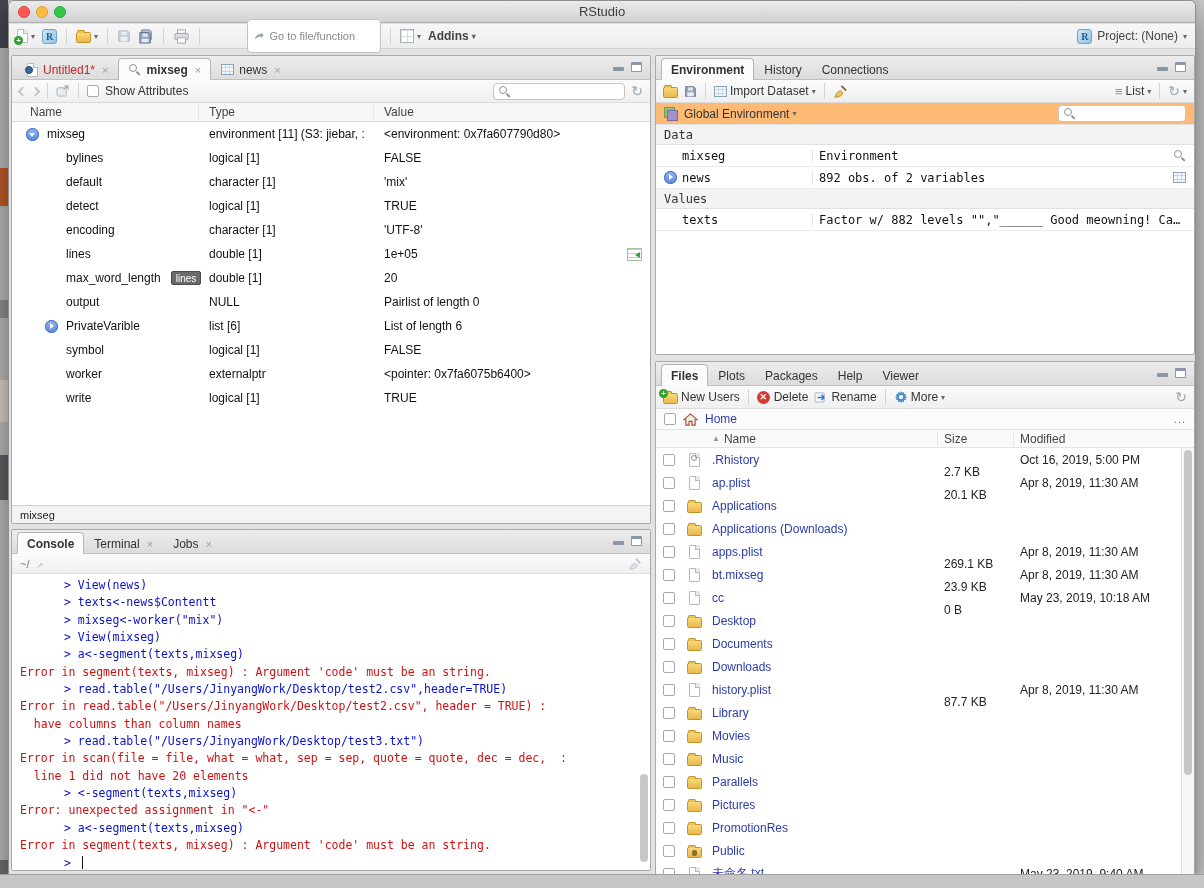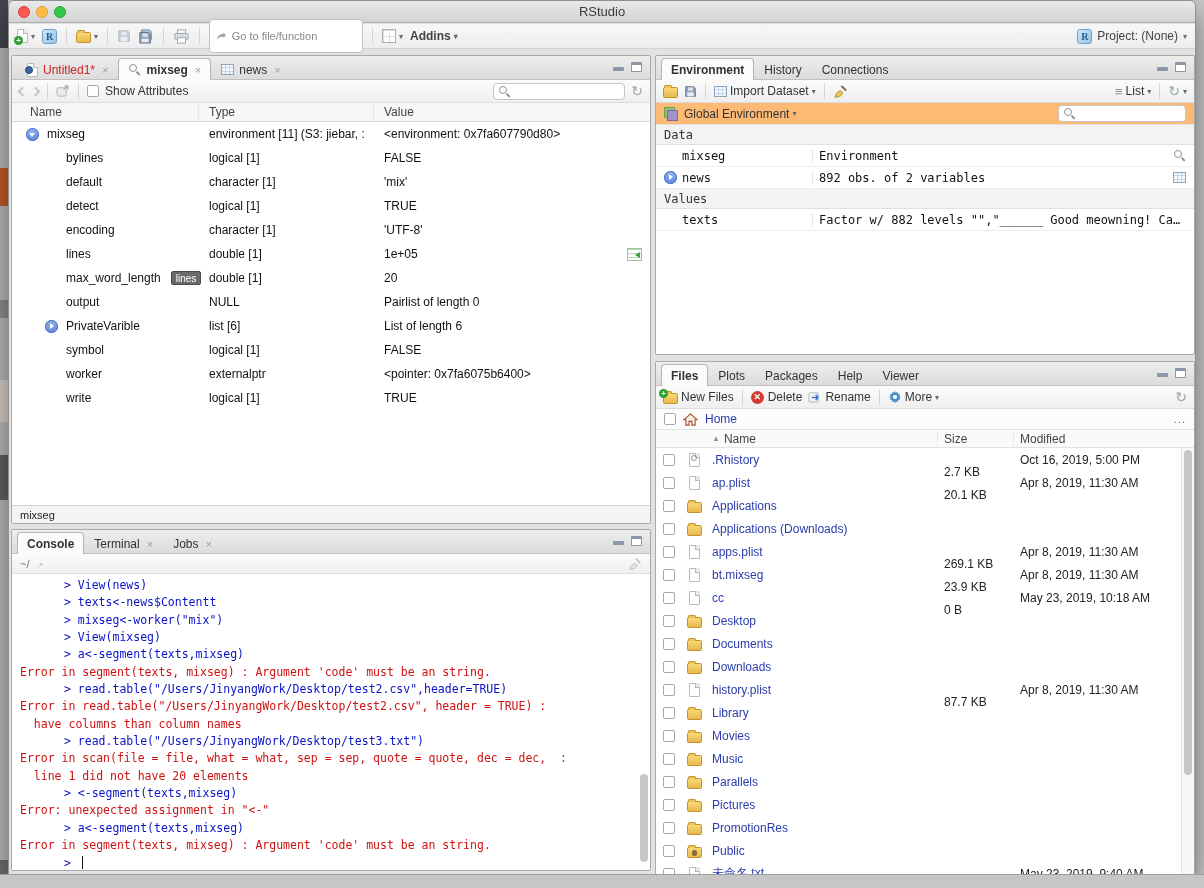--- a/index.html
+++ b/index.html
@@ -26,21 +26,21 @@
     font-size:13px; color:#3c3c3c; }
 
   
   #main-toolbar { position:absolute; left:0; top:23px; right:0; height:25px;
     background:linear-gradient(#f7f7f7,#ededed); border-bottom:1px solid #d2d2d2;
     display:flex; align-items:center; padding:0 8px; gap:7px; font-size:12px; color:#333; }
   .tb-sep { width:1px; height:16px; background:#d4d4d4; margin:0 2px; }
   .caret { font-size:8px; color:#666; }
   .tb-group { display:flex; align-items:center; gap:3px; }
   #goto-box { display:flex; align-items:center; gap:5px; background:#fff;
-    border:1px solid #c2c2c2; border-radius:4px; height:18px; width:154px; padding:16px 6px; }
+    border:1px solid #c2c2c2; border-radius:4px; height:18px; width:134px; padding:16px 6px;margin-left:38px; }
   #goto-box input { border:none; outline:none; width:100%; font-size:11px; color:#333; background:transparent; }
   #goto-box input::placeholder { color:#888; }
   #proj-cluster { margin-left:auto; display:flex; align-items:center; gap:5px; color:#444; }
 
   
   .i-file { width:11px; height:14px; background:#fff; border:1px solid #b4bac0;
     border-radius:1px; position:relative; flex:none; }
   .i-file::before { content:""; position:absolute; right:-1px; top:-1px; width:4px; height:4px;
     background:#e6e9ec; border-left:1px solid #b4bac0; border-bottom:1px solid #b4bac0; }
   .i-folder { width:15px; height:11px; background:linear-gradient(#f7d977,#e9b84e);
@@ -623,21 +623,21 @@
       <span class="pane-ctls">
         <span class="ctl-min"></span>
         <span class="ctl-max"></span>
       </span>
     </div>
     <div class="pane-toolbar">
       <span class="tb-group">
         <span class="i-folder" style="position:relative;">
             <span class="badge-plus" style="left:-5px;top:-5px;">+</span>
           </span>
-        <span>New Files</span>
+        <span>New Users</span>
       </span>
       <span class="tb-sep"></span>
       <span class="tb-group">
         <span style="position:relative;width:14px;height:13px;">
             <span class="badge-x" style="left:0;top:0;">✕</span>
           </span>
         <span>Delete</span>
       </span>
       <span class="tb-group">
         <span class="svgi">

